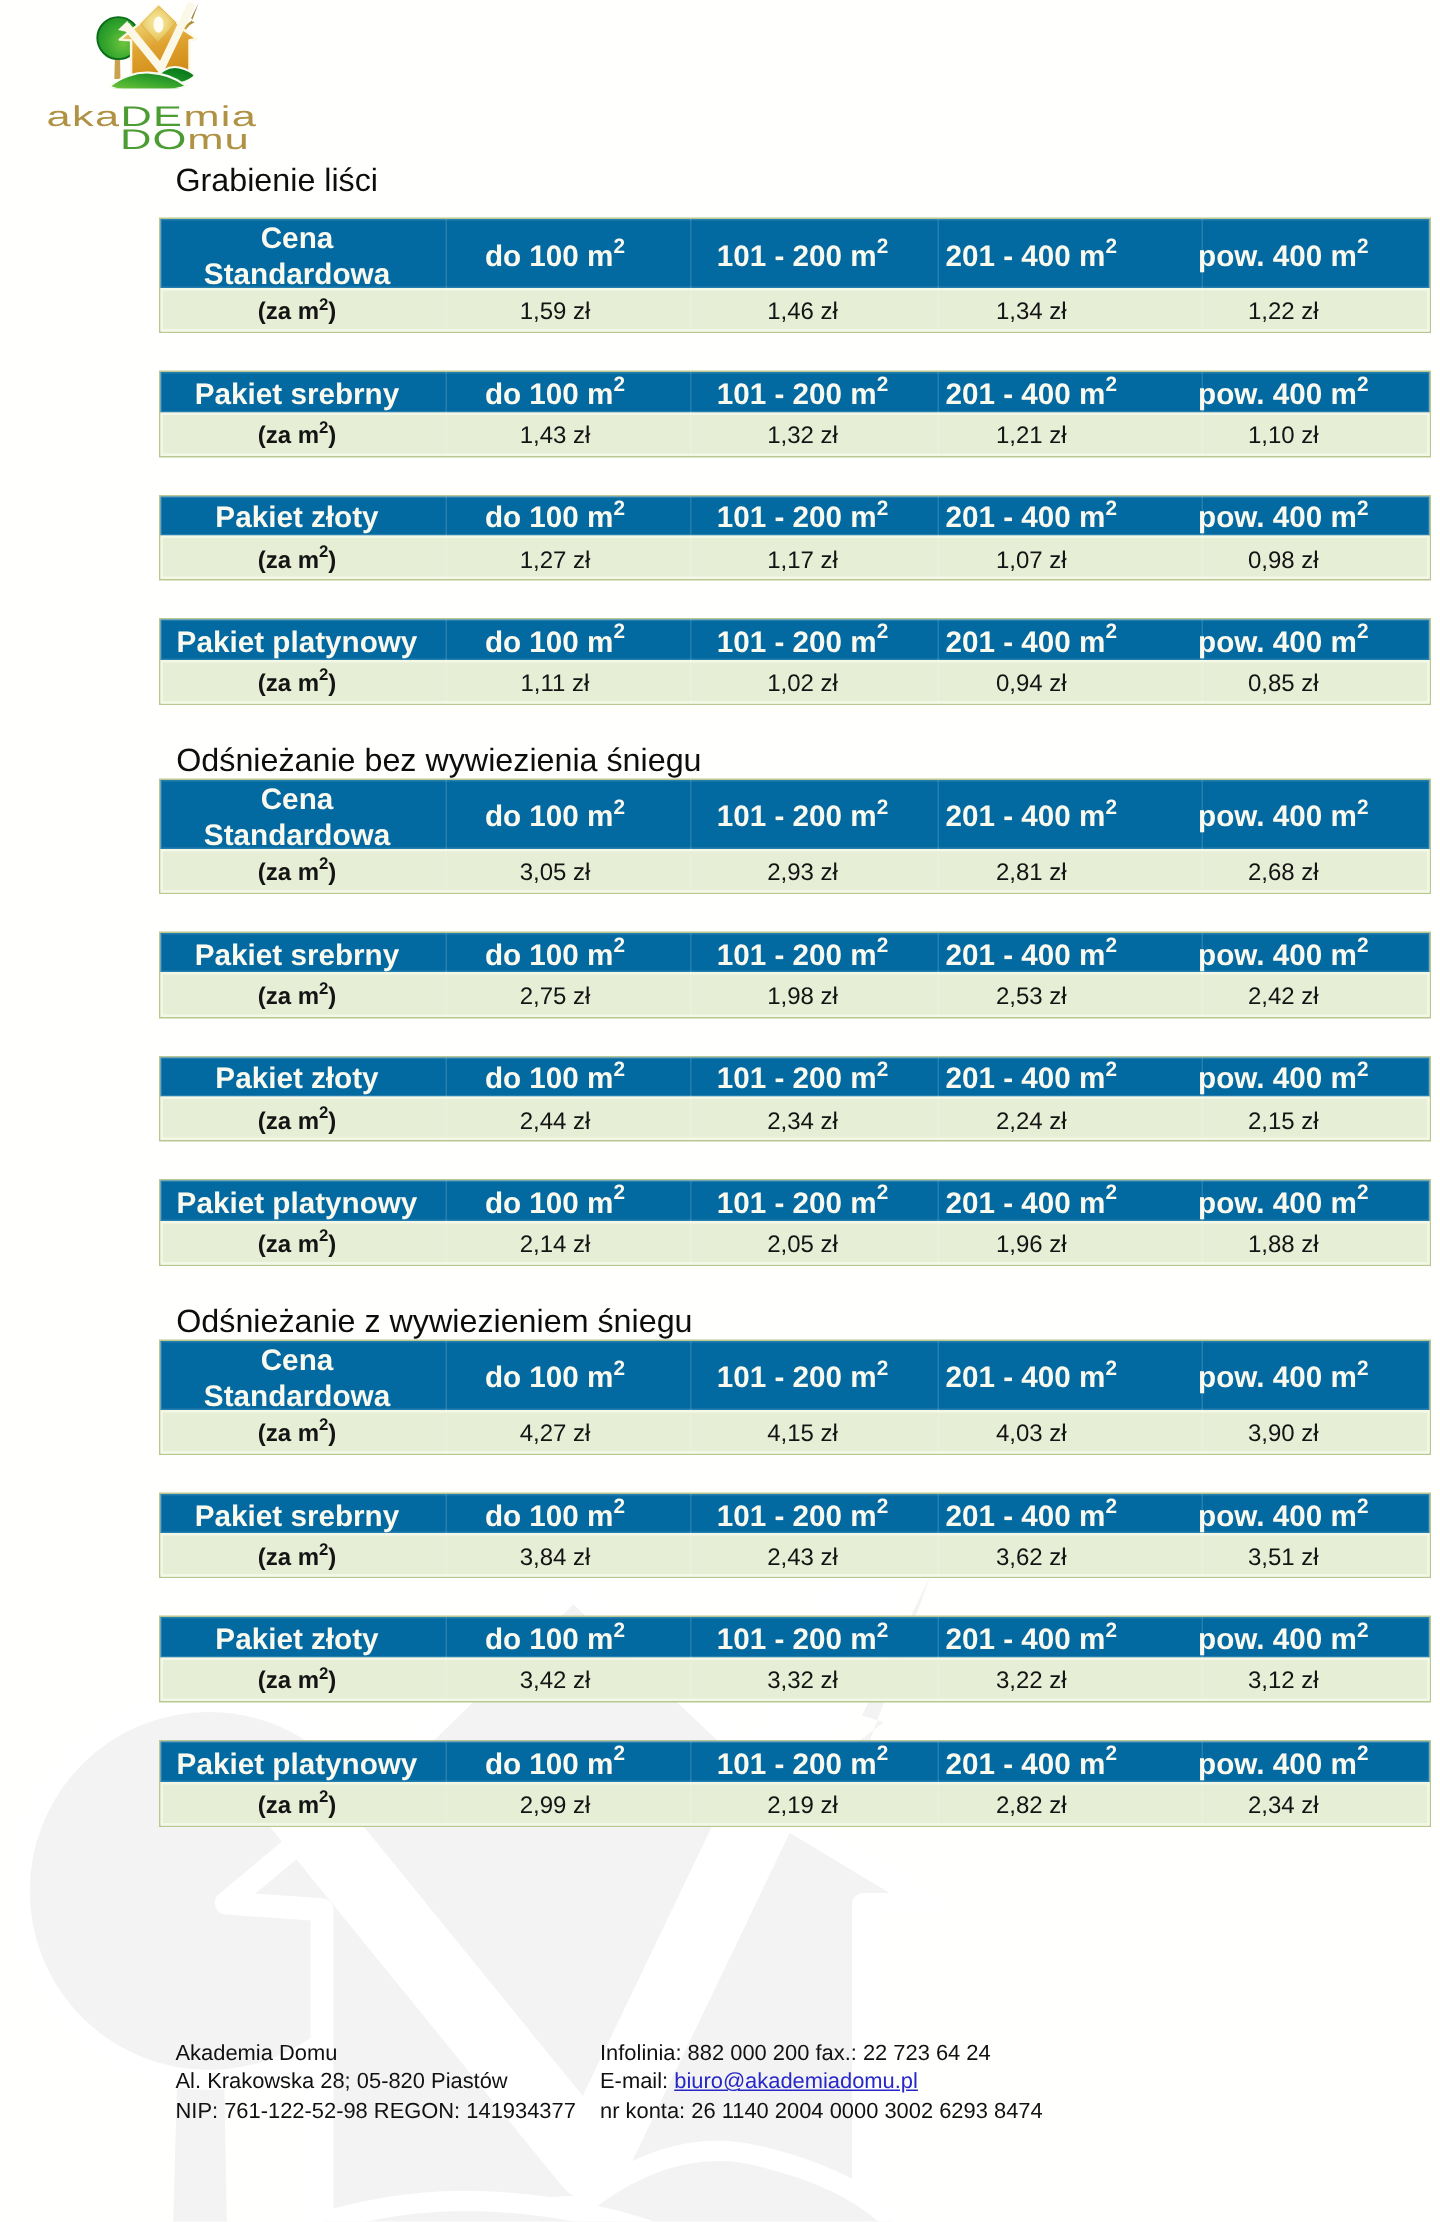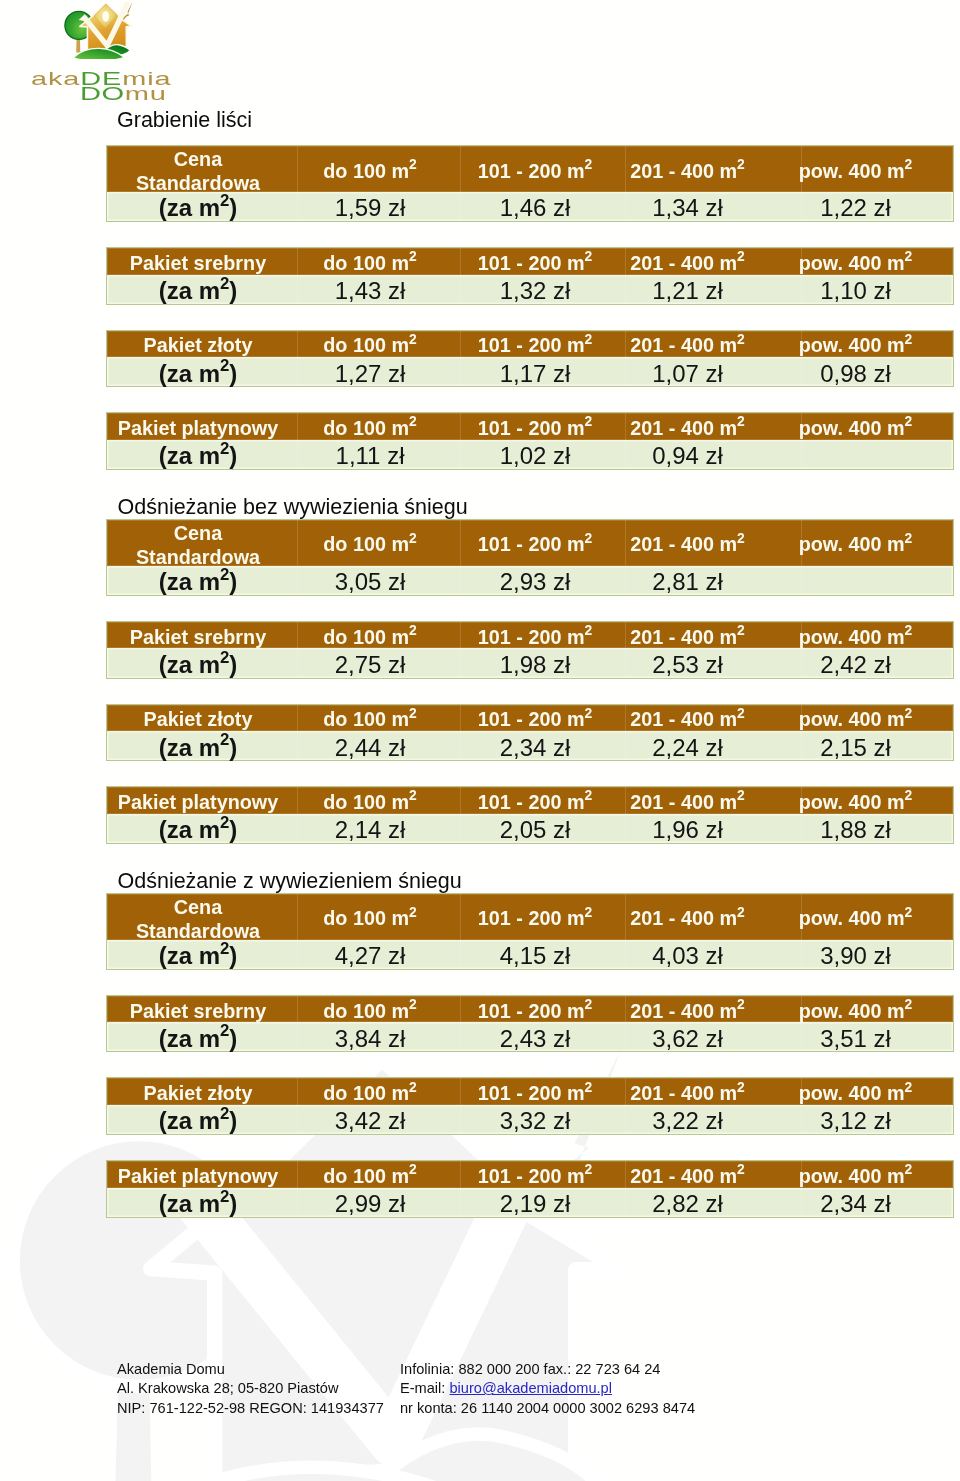--- a/index.html
+++ b/index.html
@@ -19,28 +19,28 @@
   .brand .bg{color:#b09244;}
   .brand .bgr{color:#4a9c33;}
 
   .doc-title{position:absolute;left:117px;top:108px;z-index:3;
              font-size:21.5px;color:#0d0d0d;white-space:nowrap;}
 
   .sec-heading{position:absolute;z-index:3;font-size:21.5px;color:#0d0d0d;white-space:nowrap;}
 
   .ptable{position:absolute;left:106px;width:848px;z-index:2;border:1.3px solid #b9c890;box-sizing:border-box;}
   .hdr,.brw{position:relative;width:846px;}
-  .hdr{background:#a16207;box-shadow:inset 0 0 0 1px rgba(255,255,255,0.14);}
+  .hdr{background:#0369a1;box-shadow:inset 0 0 0 1px rgba(255,255,255,0.14);}
   .brw{background:#e7eed6;box-shadow:inset 0 0 0 1.6px #f3f8e6;}
   .hc,.bc{position:absolute;top:0;bottom:0;display:flex;align-items:center;justify-content:center;
           white-space:nowrap;}
   .hc span,.bc span{display:block;transform:translateY(2.4px);}
   .hc.twoline span{transform:translateY(2.0px);}
   .hc{color:#f9f9ee;font-weight:bold;font-size:19.8px;}
-  .bc{color:#141414;font-size:24px;}
+  .bc{color:#141414;font-size:16px;}
   .bc.lbl{font-weight:bold;}
   .hc.twoline{line-height:24.2px;text-align:center;}
   .c0{left:0px;width:182px;}
   .c1{left:182px;width:162px;}
   .c2{left:344px;width:168px;}
   .c3{left:512px;width:137px;}
   .c4{left:649px;width:199px;}
   .vdiv{position:absolute;top:0;bottom:0;width:1px;background:rgba(255,255,255,0.14);}
   .ptable .vdiv{top:0;height:100%;}
   sup{font-size:0.70em;line-height:0;font-weight:inherit;vertical-align:baseline;position:relative;top:-0.62em;}
@@ -273,20 +273,23 @@
         </div>
       <div class="bc c1">
           <span>1,11 zł</span>
         </div>
       <div class="bc c2">
           <span>1,02 zł</span>
         </div>
       <div class="bc c3">
           <span>0,94 zł</span>
         </div>
+      <div class="bc c4">
+          <span>0,85 zł</span>
+        </div>
     </div>
       <div class="vdiv" style="left:190.0px"></div>
       <div class="vdiv" style="left:353.0px"></div>
       <div class="vdiv" style="left:518.0px"></div>
       <div class="vdiv" style="left:694.0px"></div>
   </div>
   <div class="sec-heading" style="left:117.5px;top:494.8px">Odśnieżanie bez wywiezienia śniegu</div>
   <div class="ptable" style="top:519.1px">
     <div class="hdr two" style="height:45.7px">
       <div class="hc c0 twoline">
@@ -311,20 +314,23 @@
         </div>
       <div class="bc c1">
           <span>3,05 zł</span>
         </div>
       <div class="bc c2">
           <span>2,93 zł</span>
         </div>
       <div class="bc c3">
           <span>2,81 zł</span>
         </div>
+      <div class="bc c4">
+          <span>2,68 zł</span>
+        </div>
     </div>
       <div class="vdiv" style="left:190.0px"></div>
       <div class="vdiv" style="left:353.0px"></div>
       <div class="vdiv" style="left:518.0px"></div>
       <div class="vdiv" style="left:694.0px"></div>
   </div>
   <div class="ptable" style="top:620.9px">
     <div class="hdr" style="height:26.5px">
       <div class="hc c0">
           <span>Pakiet srebrny</span>

